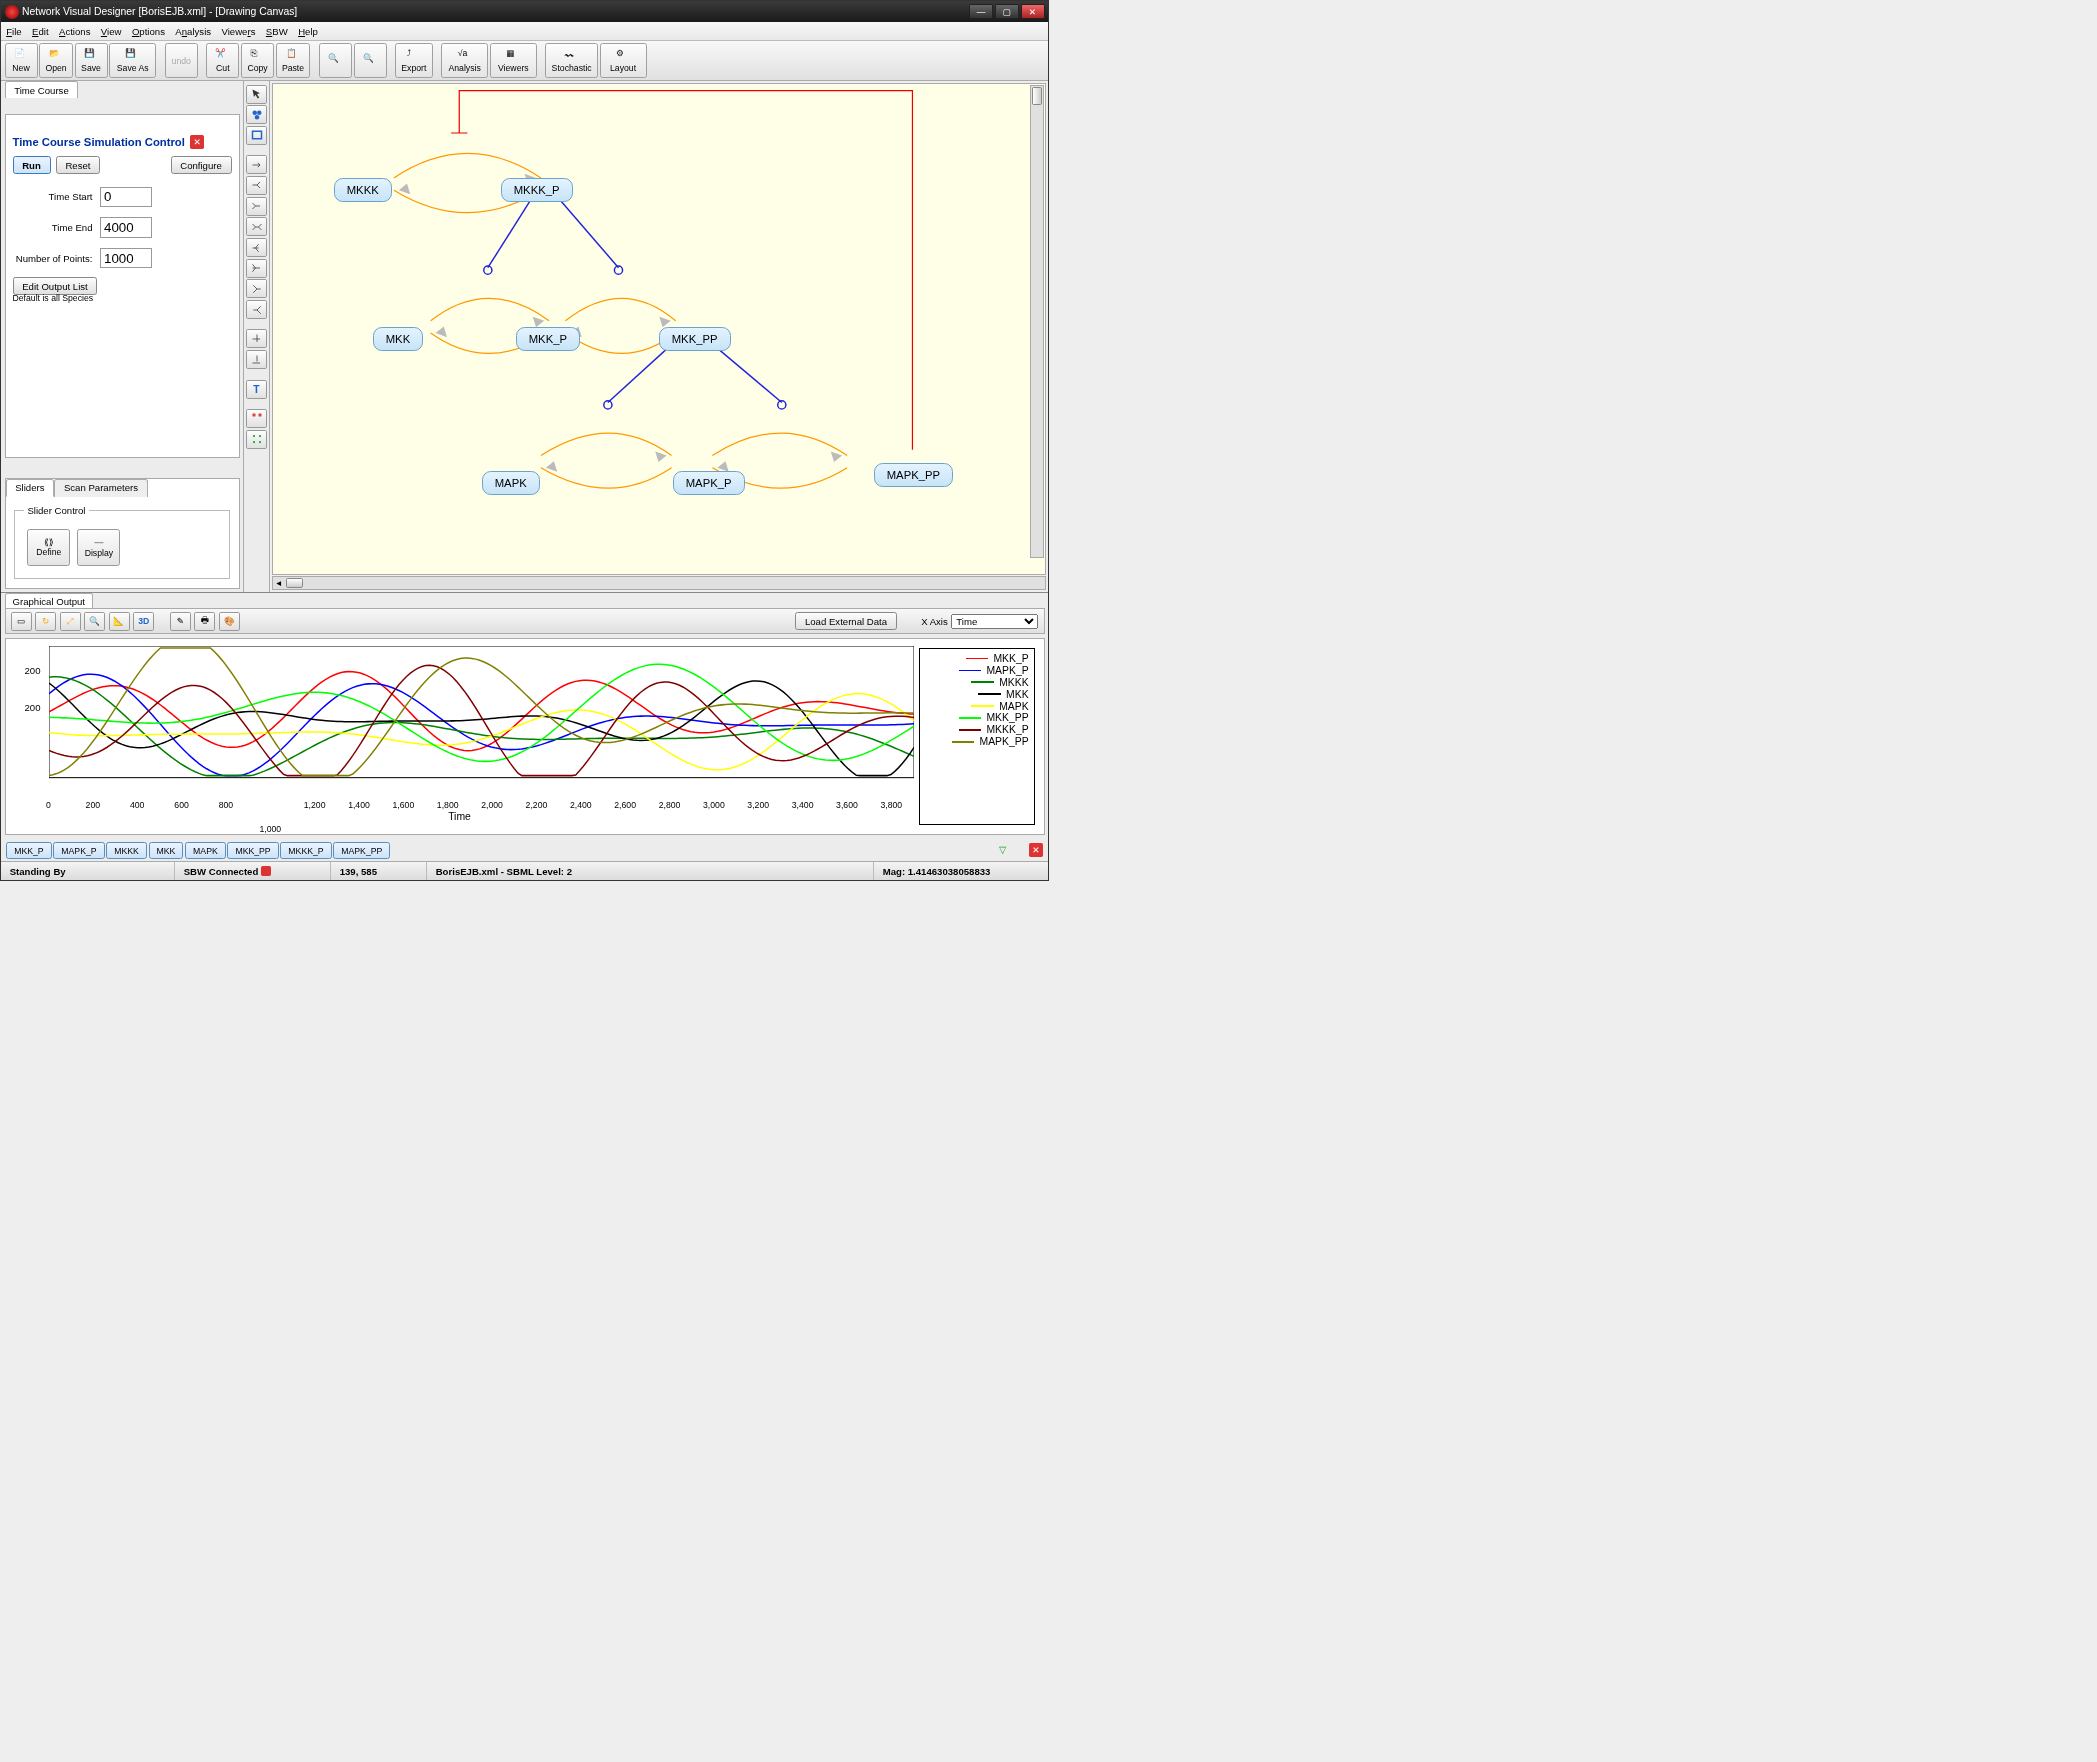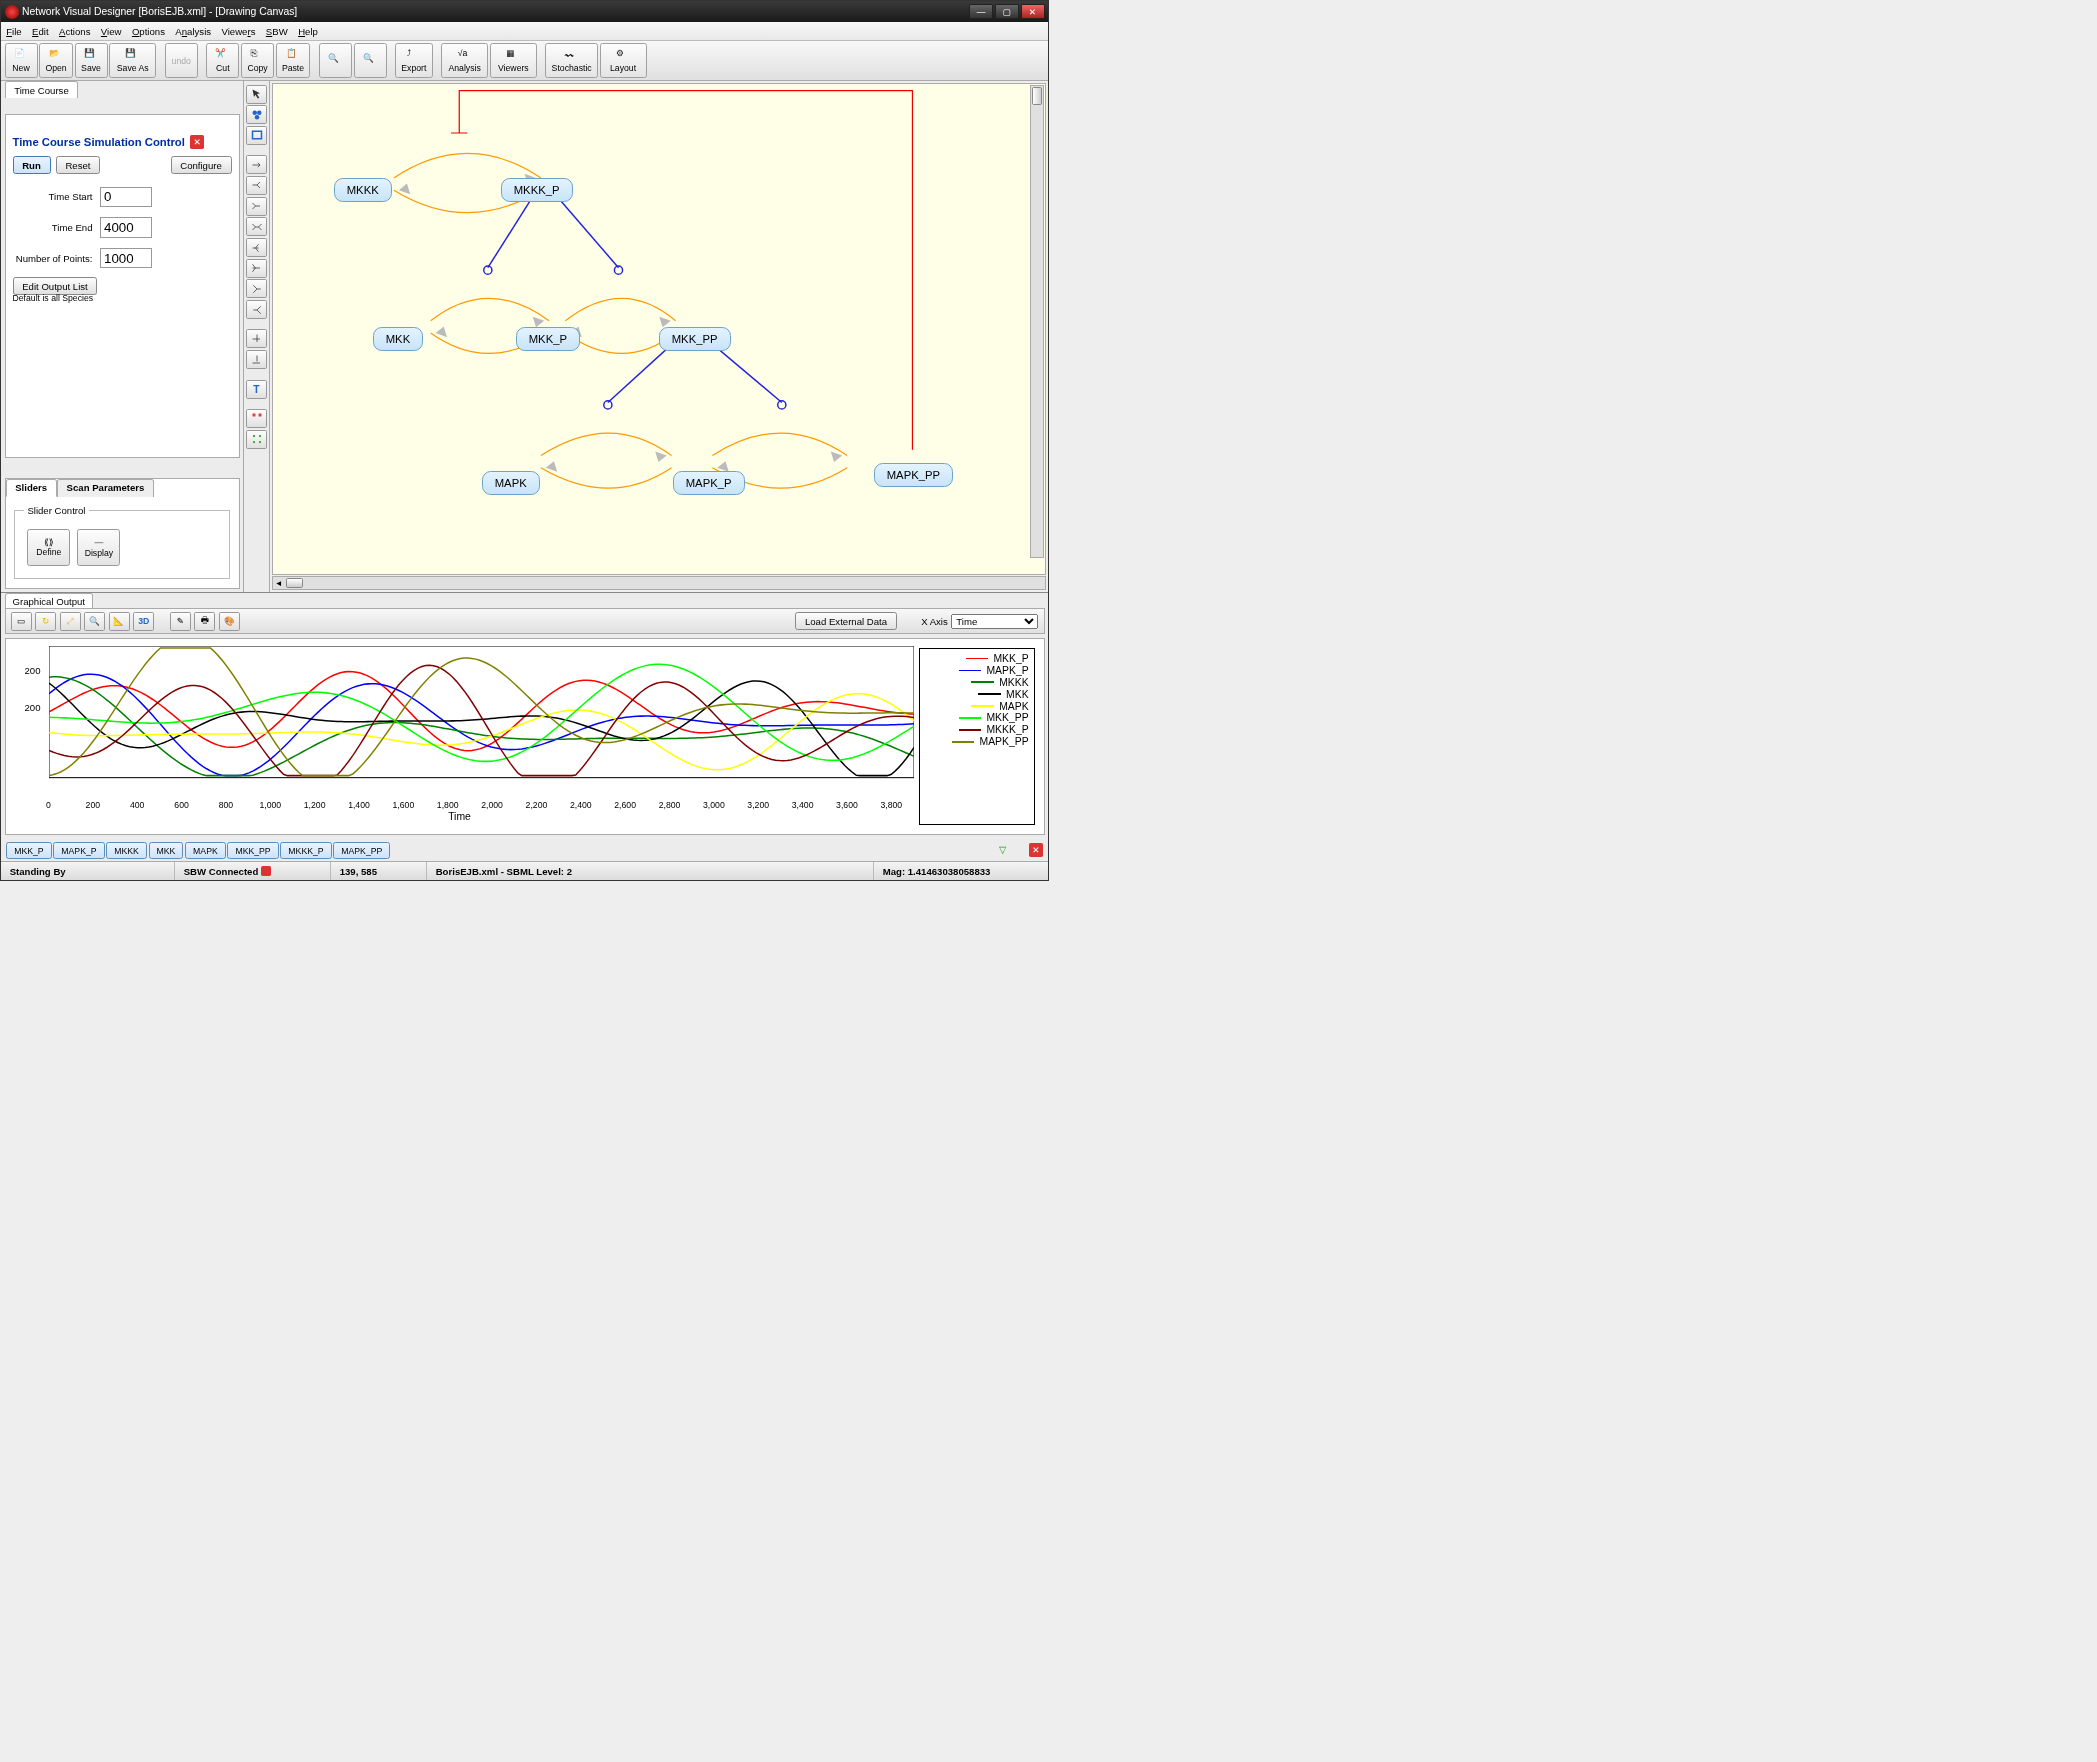--- a/index.html
+++ b/index.html
@@ -27,21 +27,21 @@
 .tcheader .txt { color: #0030a0; font-weight: bold; font-size: 11.3px; }
 .closebox { width:14px; height:14px; background:#d33; color:#fff; display:flex;align-items:center;justify-content:center; border-radius:1.7px; font-size:8.7px; }
 .btnrow { display:flex; gap:5.2px; align-items:center; margin-bottom:7px; }
 .btn { padding: 2.6px 8.7px; background: linear-gradient(#fdfdfd,#e0e0e0); border: 0.9px solid #888; border-radius: 2.6px; font-size:9.6px; }
 .btn.primary { font-weight:bold; border:0.9px solid #3a7abd; background:linear-gradient(#eaf4ff,#cde3f8); }
 .formrow { display:flex; align-items:center; margin: 5.2px 0; font-size:9.6px; }
 .formrow label { flex: 0 0 87px; text-align: right; padding-right: 7px; }
 .formrow input { width: 52px; padding:1.7px 3.5px; border:0.9px solid #999; background:#fff; }
 .small { font-size:8.7px; }
 .sliderspane { border:0.9px solid #aaa; margin: 0 3.5px 3.5px 3.5px; background:#fff; }
-.slidertabs { display:flex;font-weight:bold; }
+.slidertabs { display:flex; }
 .slidertabs .tab { margin-left:0; }
 .sliderbody { padding:8.7px; }
 .fieldset { border:0.9px solid #bbb; padding:8.7px; }
 .fieldset legend { font-size:9.6px; padding:0 3.5px; }
 .icobtn { width:43px; height:37px; background:linear-gradient(#fdfdfd,#e4e4e4); border:0.9px solid #999; border-radius:2.6px; display:flex;flex-direction:column;align-items:center;justify-content:center;font-size:8.7px; margin:3.5px; }
 .toolcol { width: 26px; background: #ececec; display:flex; flex-direction:column; align-items:center; padding:3.5px 0; gap:1.7px; border-right:0.9px solid #aaa; }
 .toolbtn { width:21px; height:19px; background:linear-gradient(#fdfdfd,#e0e0e0); border:0.9px solid #999; border-radius:1.7px; display:flex;align-items:center;justify-content:center; }
 .toolbtn svg { width:12px; height:12px; }
 .toolgap { height:7px; }
 .canvaswrap { flex:1; display:flex; flex-direction:column; background:#eee; }
@@ -429,21 +429,21 @@
         </div>
       <div style="position:absolute;left:19px;top:26px;font-size:9.6px">200</div>
       <div style="position:absolute;left:19px;top:63px;font-size:9.6px">200</div>
       <div style="position:absolute;left:0;right:130px;bottom:12px;text-align:center;font-size:10.4px">Time</div>
       <div id="xticks" style="position:absolute;left:43px;right:130px;bottom:24px;height:10.4px;font-size:8.7px">
           <span style="position: absolute; left: 0%; transform: translateX(-50%);">0</span>
           <span style="position: absolute; left: 5.12821%; transform: translateX(-50%);">200</span>
           <span style="position: absolute; left: 10.2564%; transform: translateX(-50%);">400</span>
           <span style="position: absolute; left: 15.3846%; transform: translateX(-50%);">600</span>
           <span style="position: absolute; left: 20.5128%; transform: translateX(-50%);">800</span>
-          <span style="position: absolute; left: 25.641%; transform: translateX(-50%);">1,000</span>
+          <span style="position: absolute; left: 25.641%; transform: translateX(-50%); margin-top: 24px;">1,000</span>
           <span style="position: absolute; left: 30.7692%; transform: translateX(-50%);">1,200</span>
           <span style="position: absolute; left: 35.8974%; transform: translateX(-50%);">1,400</span>
           <span style="position: absolute; left: 41.0256%; transform: translateX(-50%);">1,600</span>
           <span style="position: absolute; left: 46.1538%; transform: translateX(-50%);">1,800</span>
           <span style="position: absolute; left: 51.2821%; transform: translateX(-50%);">2,000</span>
           <span style="position: absolute; left: 56.4103%; transform: translateX(-50%);">2,200</span>
           <span style="position: absolute; left: 61.5385%; transform: translateX(-50%);">2,400</span>
           <span style="position: absolute; left: 66.6667%; transform: translateX(-50%);">2,600</span>
           <span style="position: absolute; left: 71.7949%; transform: translateX(-50%);">2,800</span>
           <span style="position: absolute; left: 76.9231%; transform: translateX(-50%); text-align: center;">3,000</span>

